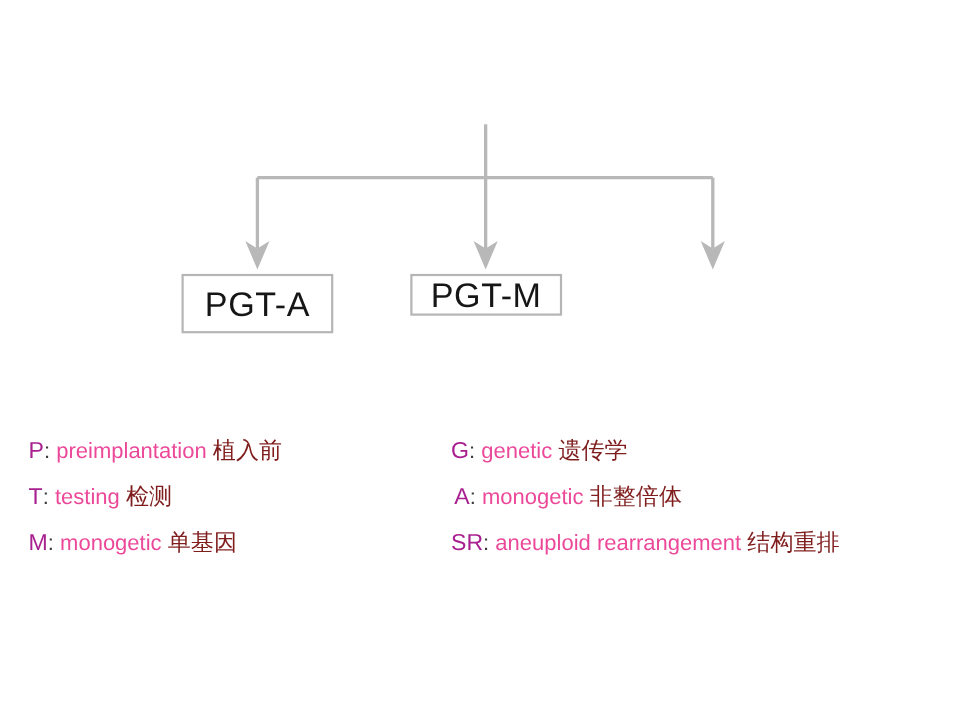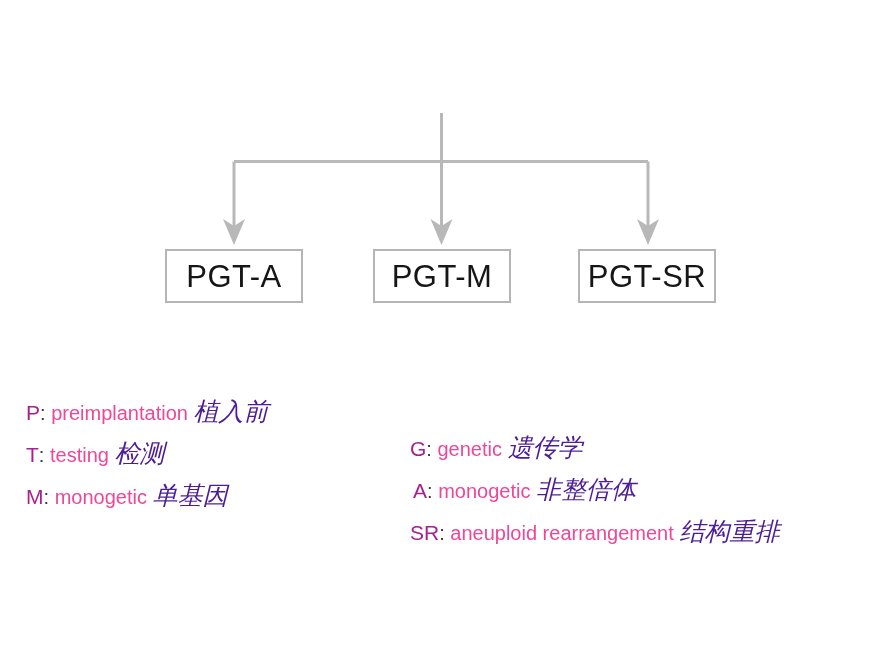--- a/index.html
+++ b/index.html
@@ -41,56 +41,55 @@
     align-items: center;
     justify-content: center;
     font-size: 31px;
     font-weight: 400;
     letter-spacing: 0.5px;
     line-height: 1;
   }
 
   #node-pgt    { left: 373px; top: 58px;  width: 138px; height: 55px; }
   #node-pgt-a  { left: 165px; top: 249px; width: 138px; height: 54px; text-align: center; }
-  #node-pgt-m  { left: 373px; top: 249px; width: 138px; height: 54px; }
+  #node-pgt-m  { left: 373px; top: 249px; width: 138px; height: 38px; }
   #node-pgt-sr { left: 578px; top: 249px; width: 138px; height: 54px; }
 
   
   .legend {
     position: absolute;
     left: 0; top: 0;
     width: 882px;
   }
   .legend-row {
     position: absolute;
     white-space: nowrap;
     font-size: 20px;
     line-height: 1;
   }
   .legend-col-left  { left: 26px; }
-  .legend-col-right { left: 410px; margin-top: 36px; }
+  .legend-col-right { left: 410px; }
   .legend-row-0 { top: 399px; }
   .legend-row-1 { top: 441px; }
   .legend-row-2 { top: 483px; }
   .legend-row.indent { left: 413px; }
 
   .lg-key {
     color: #a81f8f;
     font-size: 21px;
   }
   .lg-colon {
     color: #3a3a3a;
   }
   .lg-en {
     color: #ec4899;
   }
   .lg-zh {
-    color: #4c1d95;
-    font-size: 25px;
-    font-style: italic;
+    color: #7f1d1d;
+    font-size: 21px;
   }
 
   
   #caption {
     position: absolute;
     left: 0;
     top: 556px;
     width: 882px;
     text-align: center;
     color: #555555;
@@ -118,21 +117,20 @@
     <path d="M223 219 L234 245 L245 219 L234 226 Z" fill="#b8b8b8"></path>
     <path d="M430.5 219 L441.5 245 L452.5 219 L441.5 226 Z" fill="#b8b8b8"></path>
     <path d="M637 219 L648 245 L659 219 L648 226 Z" fill="#b8b8b8"></path>
   </svg>
 
 
   <div class="node-box" id="node-pgt-a">PGT-A</div>
 
   <div class="node-box" id="node-pgt-m">PGT-M</div>
 
-  <div class="node-box" id="node-pgt-sr">PGT-SR</div>
 
   <div class="legend">
 
     <div class="legend-row legend-col-left legend-row-0">
       <span class="lg-key">P</span><span class="lg-colon">:</span>
       <span class="lg-en">preimplantation</span>
       <span class="lg-zh">植入前</span>
     </div>
 
     <div class="legend-row legend-col-left legend-row-1">

